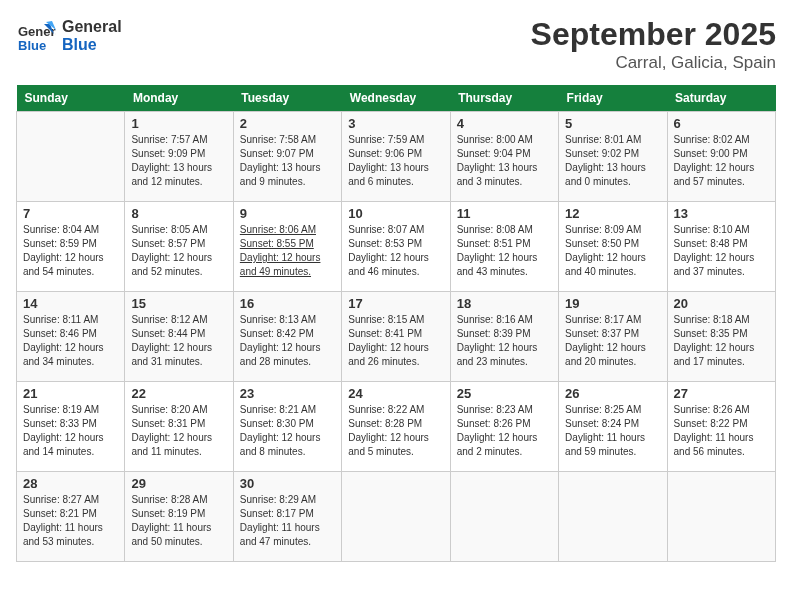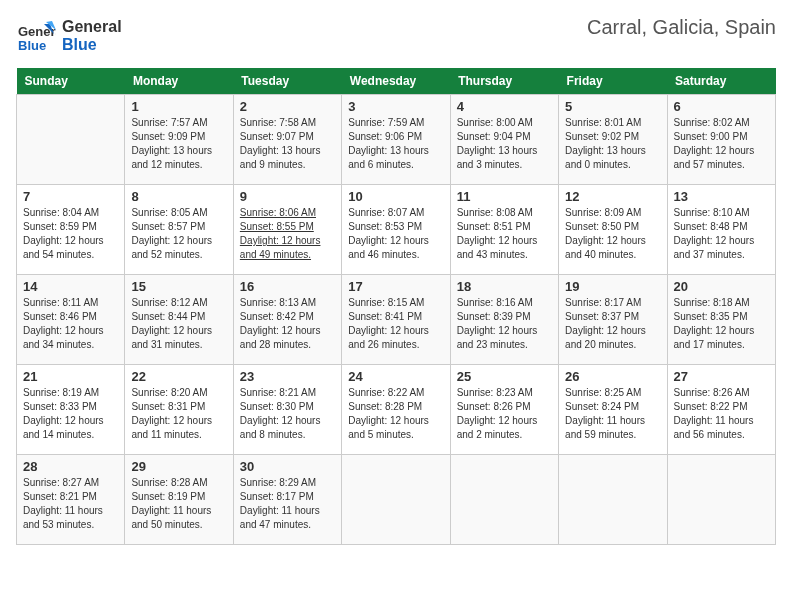--- a/index.html
+++ b/index.html
@@ -30,21 +30,21 @@
     }
     .title-block {
       text-align: right;
     }
     .month-title {
       font-size: 32px;
       font-weight: bold;
       color: #333;
     }
     .location {
-      font-size: 20px;
+      font-size: 17px;
       color: #555;
     }
     table {
       width: 100%;
       border-collapse: collapse;
       font-size: 11px;
     }
     thead tr th {
       background-color: #15803d;
       color: #fff;
@@ -85,20 +85,21 @@
       <text x="2" y="34" font-size="13" font-weight="bold" fill="#1565C0">Blue</text>
       <polygon points="28,8 38,18 34,8" fill="#1565C0"></polygon>
       <polygon points="30,6 40,14 36,5" fill="#42A5F5"></polygon>
     </svg>
     <div>
       <div style="font-size:16px;font-weight:bold;color:#333;line-height:1.1;">General</div>
       <div style="font-size:16px;font-weight:bold;color:#1565C0;line-height:1.1;">Blue</div>
     </div>
   </div>
   <div class="title-block">
+    <div class="month-title">September 2025</div>
     <div class="location">Carral, Galicia, Spain</div>
   </div>
 </div>
 
 <table>
   <thead>
     <tr id="weekday-header">
         <th>Sunday</th>
         <th>Monday</th>
         <th>Tuesday</th>

